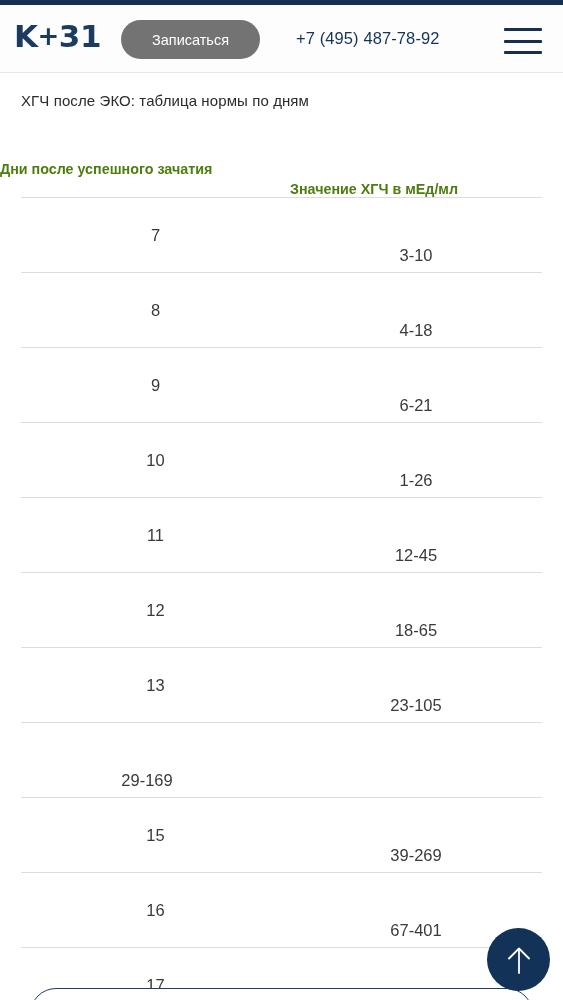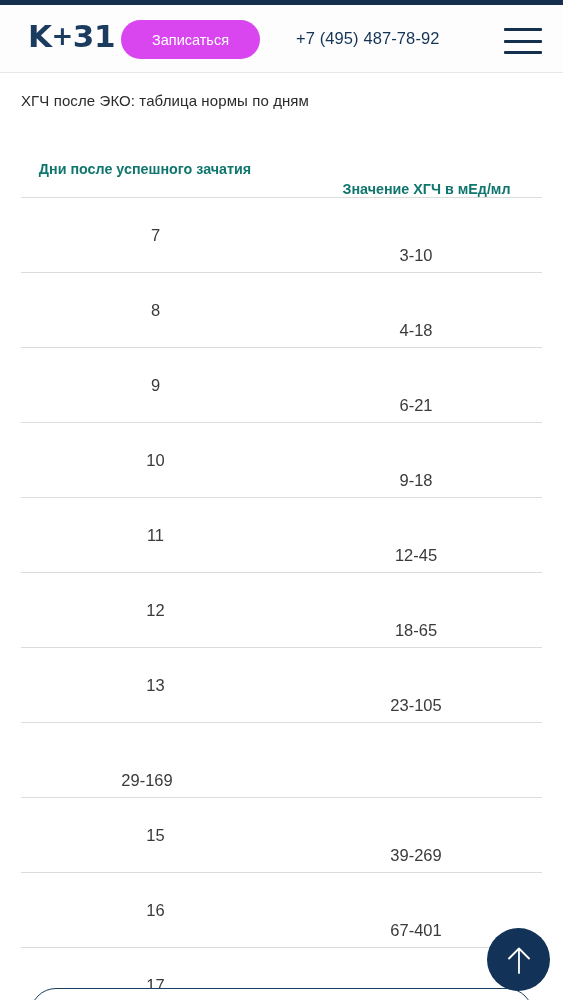--- a/index.html
+++ b/index.html
@@ -36,39 +36,39 @@
     width: 563px;
     height: 68px;
     background: #fdfdfd;
     border-bottom: 1px solid #e8e8e8;
     display: flex;
     align-items: center;
   }
 
   .logo {
     position: absolute;
-    left: 28px;
+    left: 14px;
     top: 16px;
     font-size: 31px;
     font-weight: bold;
     letter-spacing: -0.5px;
     color: #1b3b5f;
     font-family: "DejaVu Sans", sans-serif;
     line-height: 1;
     user-select: none;
   }
   .logo .plus { font-size: 26px; vertical-align: 2px; }
 
   .book-btn {
     position: absolute;
     left: 121px;
     top: 15px;
     width: 139px;
     height: 39px;
-    background: #d946ef;
+    background: #737373;
     border-radius: 20px;
     color: #ffffff;
     font-size: 14.5px;
     display: flex;
     align-items: center;
     justify-content: center;
     cursor: pointer;
     border: none;
     font-family: "Liberation Sans", sans-serif;
   }
@@ -123,22 +123,21 @@
   }
 
   .thead {
     display: flex;
     height: 57px;
     align-items: center;
   }
   .thead .th {
     font-size: 14.3px;
     font-weight: bold;
-    color: #0f766e;
-    text-align: center;
+    color: #4d7c0f;
     white-space: nowrap;
   }
   .col-a { width: 290px; }
   .col-b { width: 273px; margin-top: 40px; }
 
   .trow {
     display: flex;
     align-items: center;
     height: 75px;
     border-top: 1px solid #dcdcdc;
@@ -222,21 +221,21 @@
         <div class="trow">
           <div class="td col-a">8</div>
           <div class="td col-b">4-18</div>
         </div>
         <div class="trow">
           <div class="td col-a">9</div>
           <div class="td col-b">6-21</div>
         </div>
         <div class="trow">
           <div class="td col-a">10</div>
-          <div class="td col-b">9-18</div>
+          <div class="td col-b">1-26</div>
         </div>
         <div class="trow">
           <div class="td col-a">11</div>
           <div class="td col-b">12-45</div>
         </div>
         <div class="trow">
           <div class="td col-a">12</div>
           <div class="td col-b">18-65</div>
         </div>
         <div class="trow">

